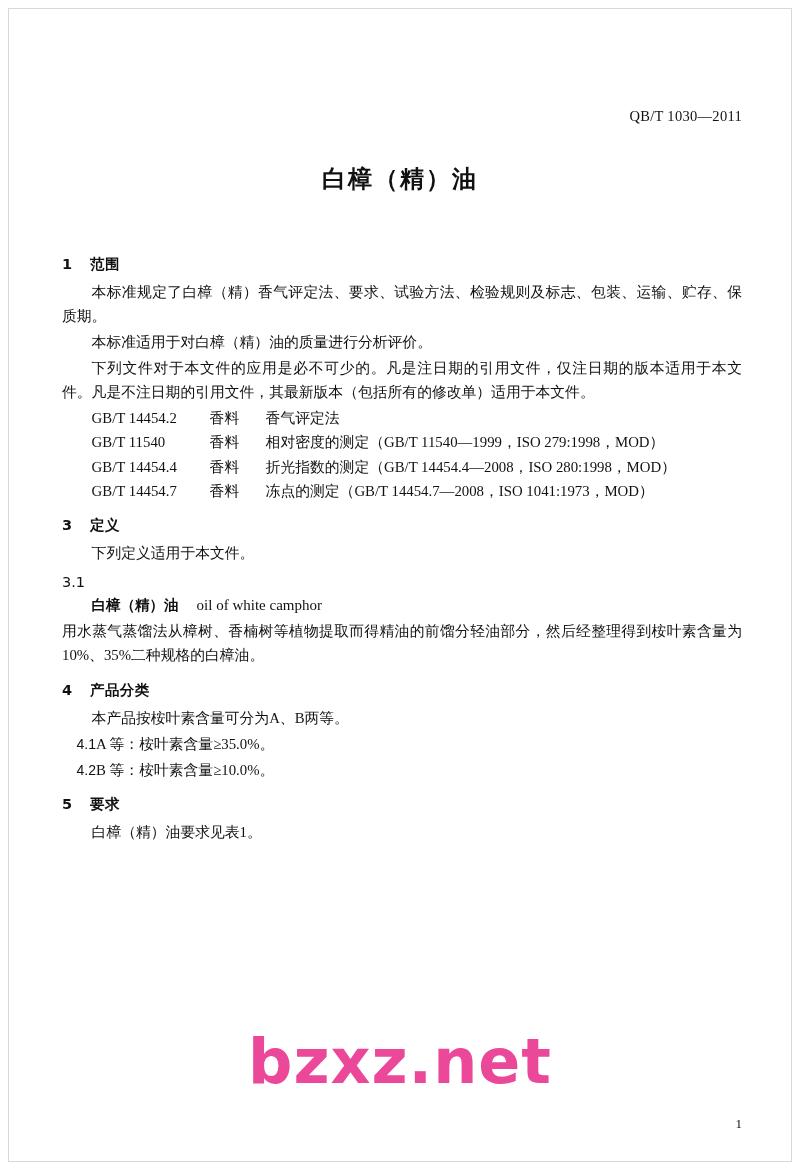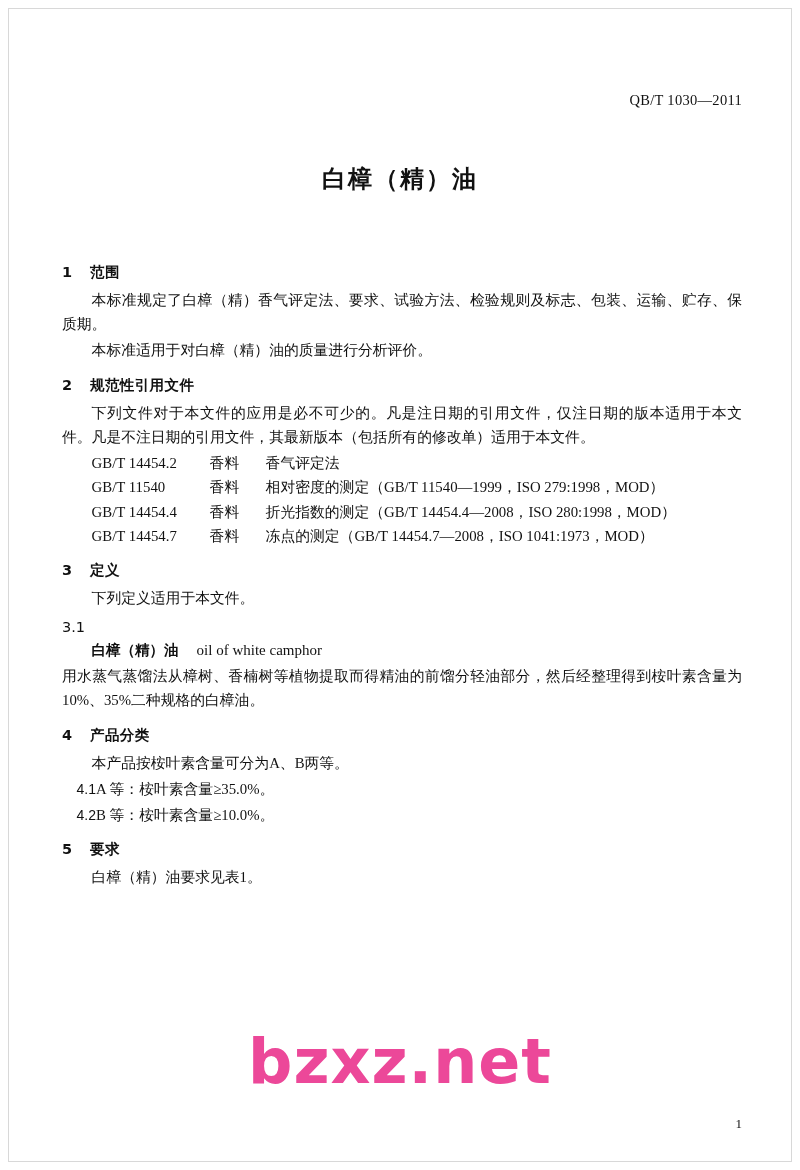--- a/index.html
+++ b/index.html
@@ -23,21 +23,21 @@
     left: 8px;
     top: 8px;
     right: 8px;
     bottom: 8px;
     border: 1px solid #d8d8d8;
     pointer-events: none;
   }
 
   .header-code {
     position: absolute;
-    top: 92px;
+    top: 108px;
     right: 58px;
     font-size: 14.5px;
     letter-spacing: 0.3px;
     font-family: "Liberation Serif", serif;
     white-space: nowrap;
   }
 
   .doc-title {
     position: absolute;
     top: 163px;
@@ -61,21 +61,21 @@
     font-size: 14.5px;
     font-weight: bold;
     font-family: "DejaVu Sans", "Liberation Sans", sans-serif;
     margin: 13px 0 7px 0;
     letter-spacing: 0.4px;
   }
   .sec-head .num {
     display: inline-block;
     min-width: 28px;
   }
-  .sec-head.first { margin-top: 8px; }
+  .sec-head.first { margin-top: 0; }
 
   .para {
     font-size: 14.8px;
     line-height: 1.62;
     text-indent: 2em;
     margin: 2px 0;
     text-align: justify;
     font-family: "Liberation Serif", "DejaVu Serif", serif;
   }
   .para.noindent { text-indent: 0; }
@@ -162,23 +162,20 @@
   <div class="doc-title">白樟（精）油</div>
 
   <div class="content">
 
     <div class="sec-head first">
       <span class="num">1</span><span>范围</span>
     </div>
     <p class="para">本标准规定了白樟（精）香气评定法、要求、试验方法、检验规则及标志、包装、运输、贮存、保质期。</p>
     <p class="para">本标准适用于对白樟（精）油的质量进行分析评价。</p>
 
-    <div class="sec-head">
-      <span class="num">2</span><span>规范性引用文件</span>
-    </div>
     <p class="para">下列文件对于本文件的应用是必不可少的。凡是注日期的引用文件，仅注日期的版本适用于本文件。凡是不注日期的引用文件，其最新版本（包括所有的修改单）适用于本文件。</p>
 
     <div class="ref-line">
       <span class="code">GB/T 14454.2</span><span class="kind">香料</span><span>香气评定法</span>
     </div>
     <div class="ref-line">
       <span class="code">GB/T 11540</span><span class="kind">香料</span><span>相对密度的测定（GB/T 11540—1999，ISO 279:1998，MOD）</span>
     </div>
     <div class="ref-line">
       <span class="code">GB/T 14454.4</span><span class="kind">香料</span><span>折光指数的测定（GB/T 14454.4—2008，ISO 280:1998，MOD）</span>

